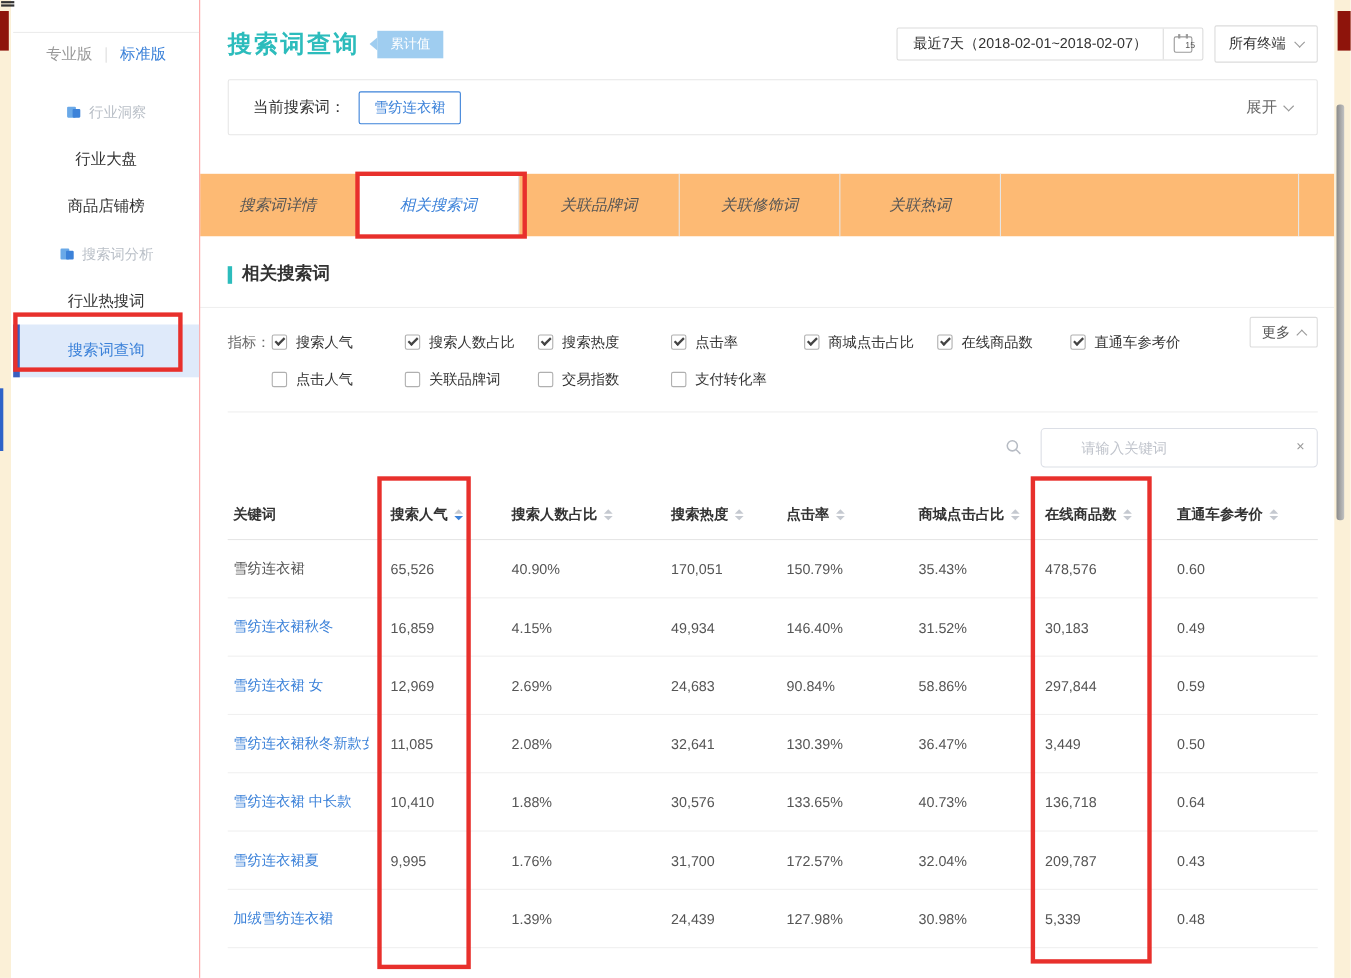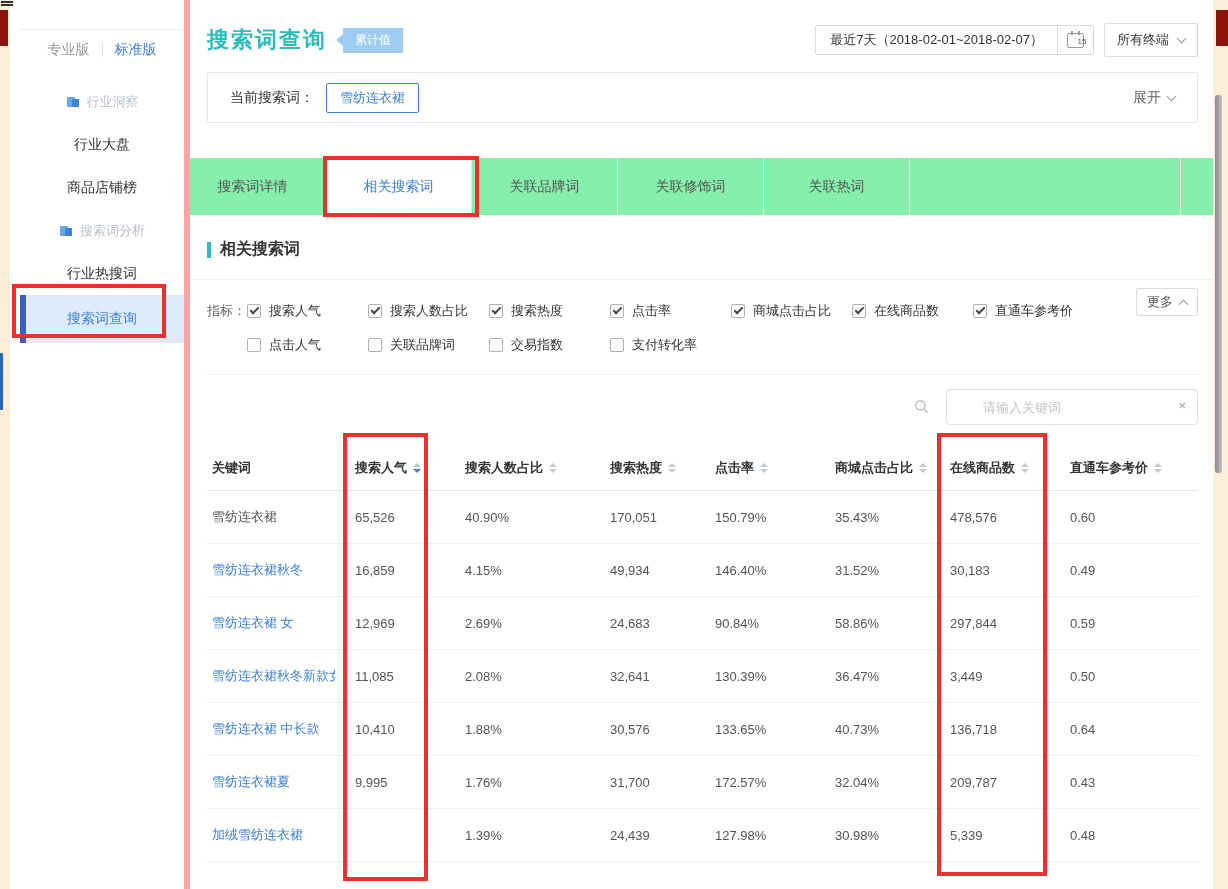--- a/index.html
+++ b/index.html
@@ -14,22 +14,22 @@
   .edge-right { position:absolute; left:1213px; top:0; width:15px; height:100%; background:#fbf0d7; z-index:5; }
   .hamburger  { position:absolute; top:1px; left:1px; width:12px; height:2px; background:#333;
                 box-shadow:0 3px 0 #333; z-index:7; }
   .red-frag-left  { position:absolute; left:0; top:10px; width:8px; height:36px; background:#8e140b; z-index:6; }
   .red-frag-right { position:absolute; left:1216px; top:10px; width:12px; height:36px; background:#8e140b; z-index:6; }
   .blue-sliver { position:absolute; left:0; top:353px; width:3px; height:57px; background:#2e62c8; z-index:6; }
   .right-scrollbar { position:absolute; left:1215px; top:95px; width:7px; height:378px;
                      background:linear-gradient(90deg,#8a8a8a,#c2c2c2); border-radius:3px; z-index:6; }
 
   
-  .sidebar { position:absolute; left:20px; top:0; width:170px; height:100%; background:#fff;
-             border-right:6px solid #fca5a5; z-index:2; }
+  .sidebar { position:absolute; left:12px; top:0; width:170px; height:100%; background:#fff;
+             border-right:1px solid #fca5a5; z-index:2; }
   .sidebar-topline { height:30px; border-bottom:1px solid #ececec; }
   .version-tabs { height:40px; display:flex; align-items:center; justify-content:center; gap:12px; font-size:14px; }
   .vtab { cursor:pointer; color:#999; }
   .vtab.active { color:#3c82d9; }
   .vtab-sep { width:1px; height:14px; background:#ddd; }
   .nav { margin-top:10px; }
   .nav-row { height:43px; display:flex; align-items:center; justify-content:center; gap:7px;
              font-size:14px; color:#333; cursor:pointer; position:relative; }
   .nav-row.group { color:#b9bfc7; font-size:13px; cursor:default; }
   .nav-row.active { background:#dfeafa; color:#3c82d9; height:48px; }
@@ -60,21 +60,21 @@
   .chev.up { transform:rotate(-135deg); margin-top:4px; }
 
   .current-box { position:absolute; left:27px; right:15px; top:72px; height:51px; border:1px solid #e6e6e6;
                  border-radius:2px; display:flex; align-items:center; padding:0 22px; }
   .current-label { font-size:14px; color:#333; }
   .chip { margin-left:12px; border:1px solid #3c82d9; color:#3c82d9; font-size:13px; padding:5px 13px;
           border-radius:2px; cursor:pointer; }
   .expand { margin-left:auto; font-size:14px; color:#666; display:flex; align-items:center; gap:7px; cursor:pointer; }
 
   
-  .tabbar { position:absolute; top:158px; left:0; width:100%; height:57px; background:#86efac; display:flex; }
+  .tabbar { position:absolute; top:158px; left:0; width:100%; height:57px; background:#fdba74; display:flex;font-style:italic; }
   .tab { width:146px; border-right:1px solid #e5e5e5; display:flex; align-items:center; justify-content:center;
          font-size:14px; color:#555; cursor:pointer; }
   .tab.active { background:#fff; color:#3c82d9; }
   .tabbar-sep-end { position:absolute; left:1000px; top:0; width:1px; height:100%; background:#e5e5e5; }
 
   
   .content { position:absolute; top:215px; left:0; width:100%; height:674px; background:#fff; overflow:hidden; }
   .section-head { margin:24px 0 0 27px; display:flex; align-items:center; gap:9px; }
   .teal-bar { width:4px; height:16px; background:#2cbcbc; }
   .section-title { font-size:16px; font-weight:bold; color:#333; }

